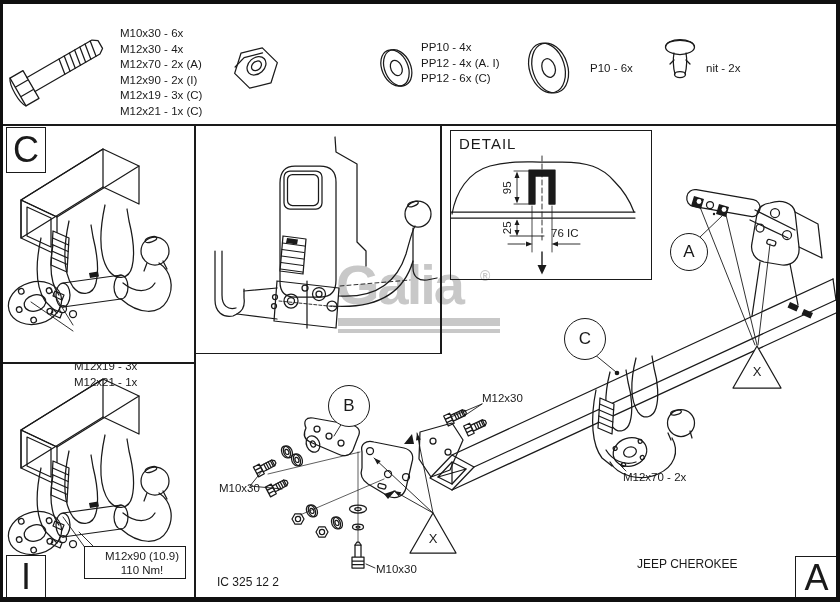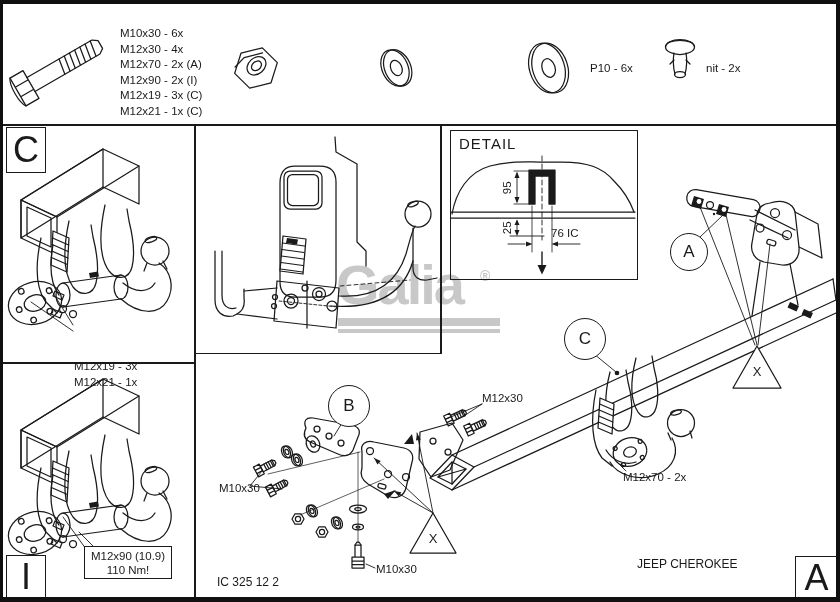--- a/index.html
+++ b/index.html
@@ -1,20 +1,20 @@
 <!DOCTYPE html>
 <html><head>
 <meta charset="utf-8">
 <style>
   html,body{margin:0;padding:0;background:#e8e8e8;}
   .sheet{position:relative;width:840px;height:602px;background:#ffffff;overflow:hidden;
          font-family:"Liberation Sans",sans-serif;color:#1a1a1a;}
   .frame{position:absolute;background:#101010;z-index:5;}
   .ln{position:absolute;background:#1a1a1a;z-index:3;}
-  .box{position:absolute;border:1.6px solid #1a1a1a;background:#fff;z-index:3;}
+  .box{position:absolute;border:1.6px solid #1a1a1a;background:#fff;z-index:3;padding-left:14px;}
   .lbl{position:absolute;font-size:11.5px;line-height:15.5px;white-space:nowrap;z-index:4;}
   .letter{position:absolute;display:flex;align-items:center;justify-content:center;
           border:1.8px solid #1a1a1a;background:#fff;font-size:36px;z-index:4;}
   .circ{position:absolute;border:1.4px solid #1a1a1a;border-radius:50%;background:#fff;
         display:flex;align-items:center;justify-content:center;font-size:17px;z-index:4;}
   .xl{position:absolute;width:18px;text-align:center;font-size:13px;z-index:4;}
   .rot{transform:rotate(-90deg);width:20px;text-align:center;}
   .torque{display:flex;flex-direction:column;align-items:center;justify-content:center;
           font-size:11.5px;line-height:14px;z-index:4;}
   .wm{position:absolute;left:336px;top:256px;width:170px;z-index:1;color:#c8c8c8;}
@@ -296,20 +296,25 @@
   <div class="ln" style="left:195px;top:352.5px;width:246px;height:1.5px;"></div>
 
   <div class="lbl" style="left:120px;top:26px;">
     <div>M10x30 - 6x</div>
     <div>M12x30 - 4x</div>
     <div>M12x70 - 2x (A)</div>
     <div>M12x90 - 2x (I)</div>
     <div>M12x19 - 3x (C)</div>
     <div>M12x21 - 1x (C)</div>
   </div>
+  <div class="lbl" style="left:421px;top:40px;">
+    <div>PP10 - 4x</div>
+    <div>PP12 - 4x (A. I)</div>
+    <div>PP12 - 6x (C)</div>
+  </div>
   <div class="lbl" style="left:578px;top:61px;padding-left:12px;">P10 - 6x</div>
   <div class="lbl" style="left:706px;top:61px;">nit - 2x</div>
 
   <div class="letter" style="left:6px;top:127px;width:38px;height:44px;">
     <span>C</span>
   </div>
   <div class="letter" style="left:6px;top:555px;width:38px;height:41px;">
     <span>I</span>
   </div>
   <div class="letter" style="left:795px;top:556px;width:41px;height:41px;">

